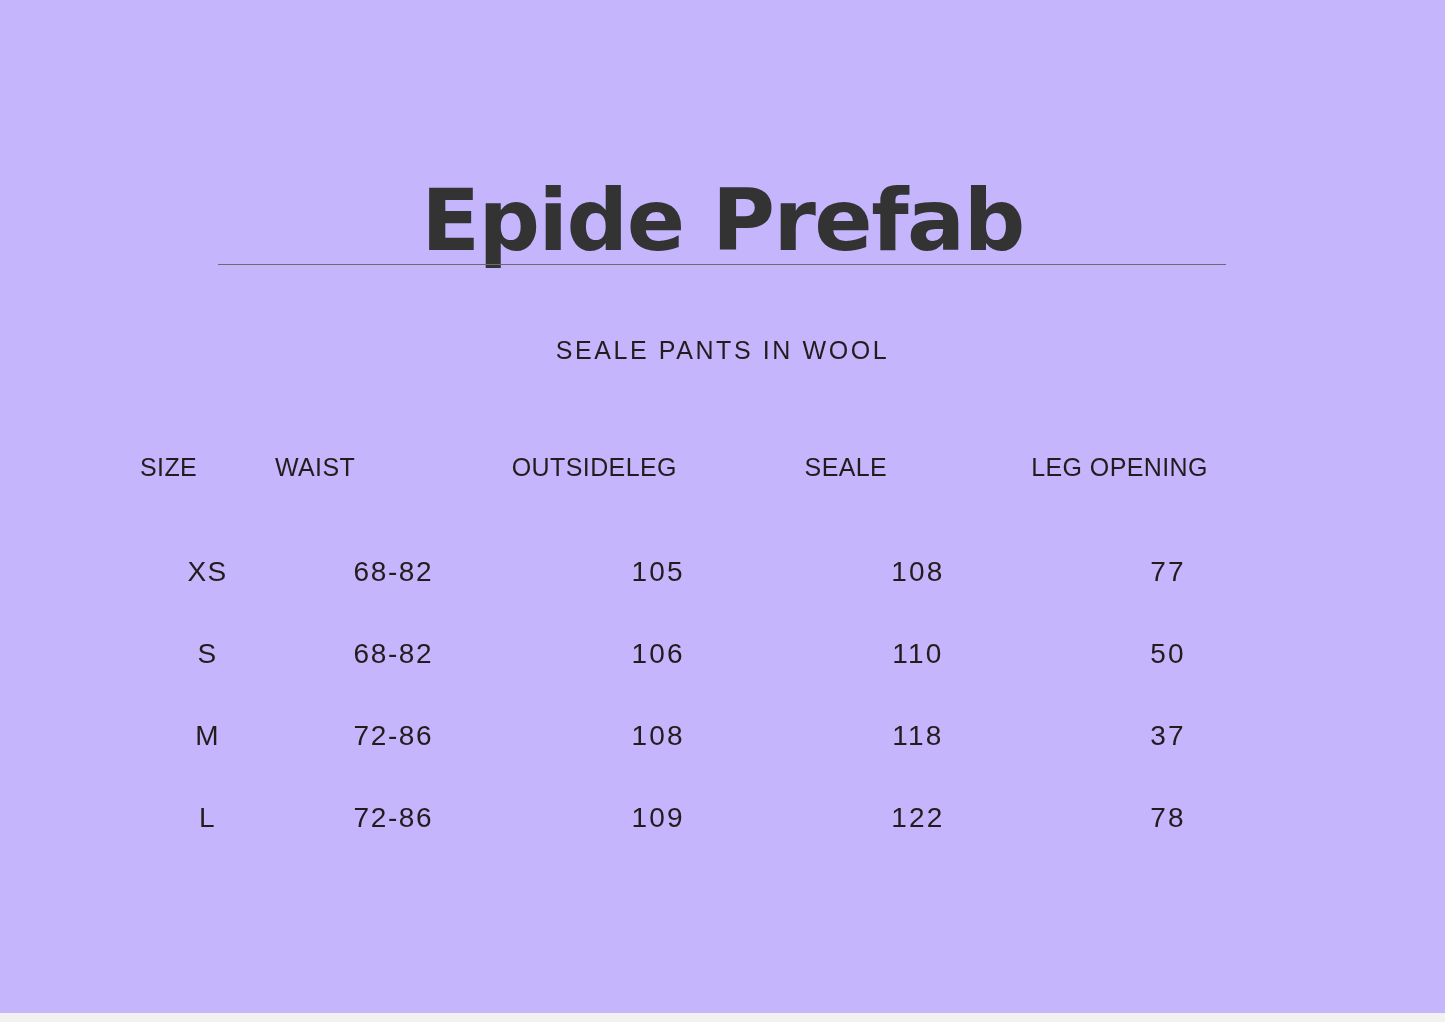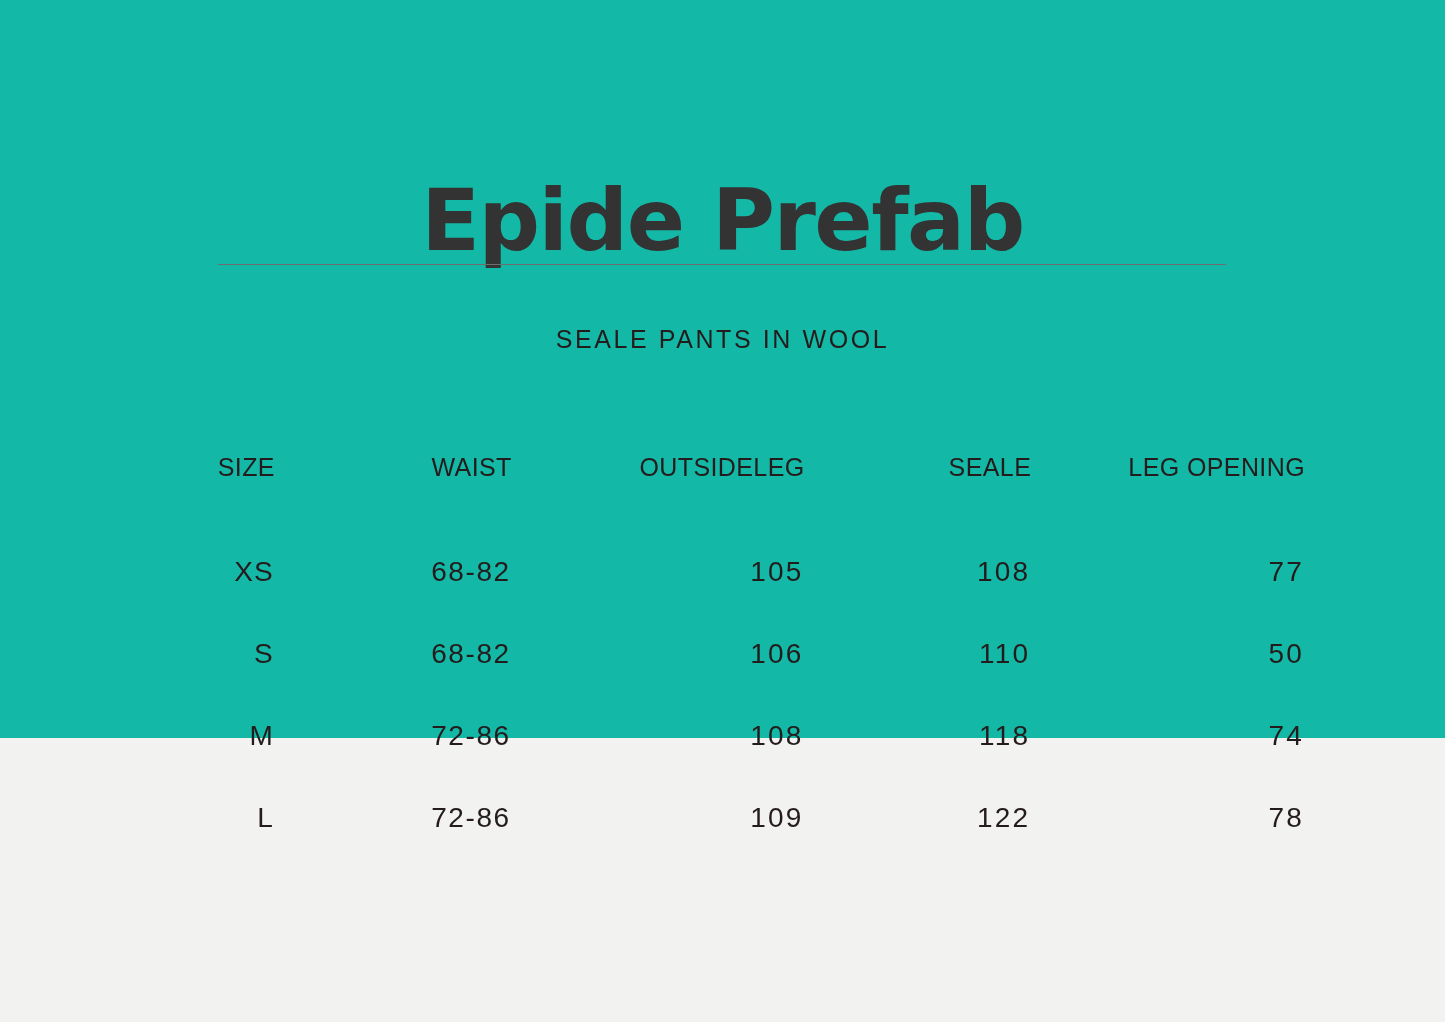--- a/index.html
+++ b/index.html
@@ -10,22 +10,22 @@
     width: 1445px;
     height: 1022px;
     background: #f2f2f1;
     font-family: "Liberation Sans", sans-serif;
     color: #241c1c;
     overflow: hidden;
   }
   .page {
     position: relative;
     width: 1445px;
-    height: 738px;
-    background: #14b8a6;
+    height: 1013px;
+    background: #c4b5fd;
   }
 
   
   .brand-title {
     position: absolute;
     left: 0;
     top: 113px;
     width: 1445px;
     text-align: center;
     font-family: "DejaVu Sans", sans-serif;
@@ -42,21 +42,21 @@
     left: 218px;
     top: 264px;
     width: 1008px;
     height: 1px;
     background: #6d6d6d;
   }
 
   .product-subtitle {
     position: absolute;
     left: 0;
-    top: 325px;
+    top: 336px;
     width: 1445px;
     text-align: center;
     font-family: "Liberation Sans", sans-serif;
     font-size: 25px;
     font-weight: 400;
     letter-spacing: 2.6px;
     color: #241c1c;
     white-space: nowrap;
   }
 
@@ -74,33 +74,33 @@
   .size-table col.c-outside   { width: 230px; }
   .size-table col.c-hips      { width: 178px; }
   .size-table col.c-legopen   { width: 215px; }
 
   .size-table th {
     font-family: "Liberation Sans", sans-serif;
     font-size: 25px;
     font-weight: 400;
     letter-spacing: 0.4px;
     color: #241c1c;
-    text-align: right;
+    text-align: left;
     padding: 0 0 0 0;
     height: 54px;
     vertical-align: middle;
     white-space: nowrap;
   }
   .size-table td {
     font-family: "Liberation Sans", sans-serif;
     font-size: 28px;
     font-weight: 400;
     letter-spacing: 2.2px;
     color: #241c1c;
-    text-align: right;
+    text-align: center;
     height: 80px;
     vertical-align: middle;
     white-space: nowrap;
   }
   .size-table tbody tr:first-child td { padding-top: 38px; }
   .size-table td.size-cell {
     letter-spacing: 1.2px;
   }
   .size-table td.range-cell {
     letter-spacing: 1.6px;
@@ -147,21 +147,21 @@
         <td class="range-cell">68-82</td>
         <td>106</td>
         <td>110</td>
         <td>50</td>
       </tr>
       <tr>
         <td class="size-cell">M</td>
         <td class="range-cell">72-86</td>
         <td>108</td>
         <td>118</td>
-        <td>74</td>
+        <td>37</td>
       </tr>
       <tr>
         <td class="size-cell">L</td>
         <td class="range-cell">72-86</td>
         <td>109</td>
         <td>122</td>
         <td>78</td>
       </tr>
     </tbody>
   </table>

